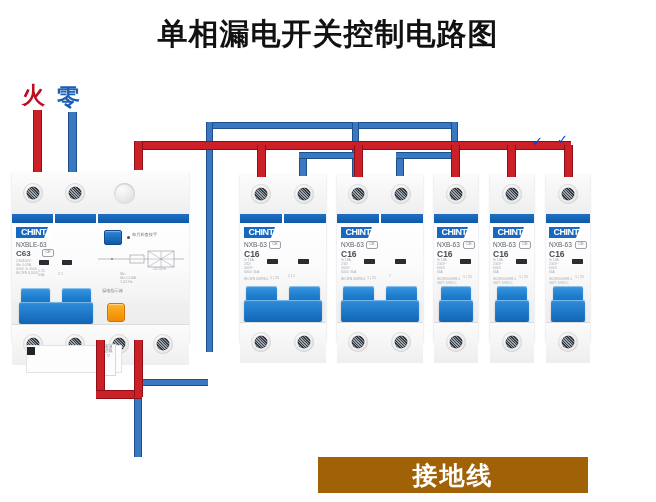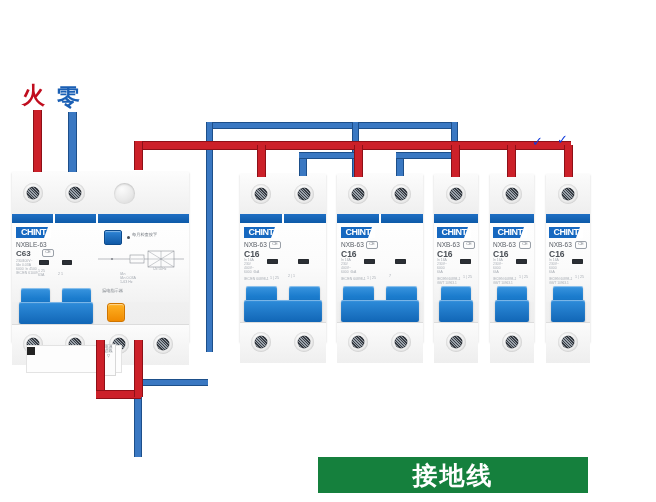--- a/index.html
+++ b/index.html
@@ -240,27 +240,28 @@
     display: flex;
     align-items: center;
     justify-content: center;
     color: #ffffff;
     font-size: 25px;
     font-weight: bold;
     letter-spacing: 2px;
     font-family: "DejaVu Sans", sans-serif;
   }
   .busbar-neutral { background: #2e6fc4; }
-  .busbar-ground  { background: #15803d; }
+  .busbar-ground  { background: #a16207; }
 </style>
 </head>
 <body>
 
 <div id="stage">
 
+  <div class="title">单相漏电开关控制电路图</div>
 
   <div class="src-label src-live">火</div>
   <div class="src-label src-neut">零</div>
 
   <div class="wire wire-red" style="left:33px;  top:110px; width:7px;  height:62px;"></div>
   <div class="wire wire-blue" style="left:68px;  top:112px; width:7px;  height:60px;"></div>
 
   <div class="breaker" style="left:12px; top:172px; width:177px; height:170px;">
 
     <div class="term-block" style="top:0; height:42px;">

